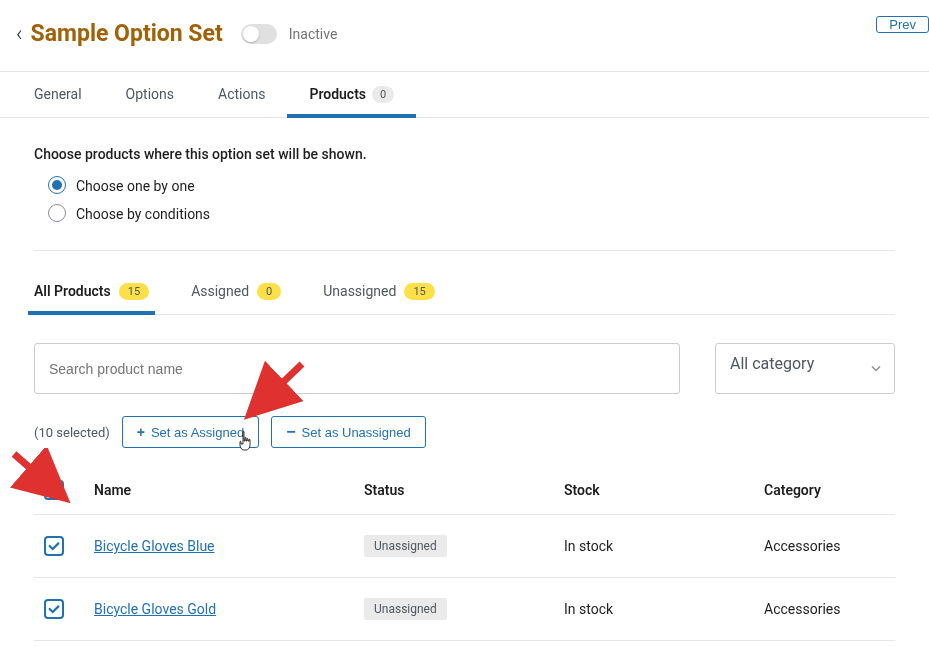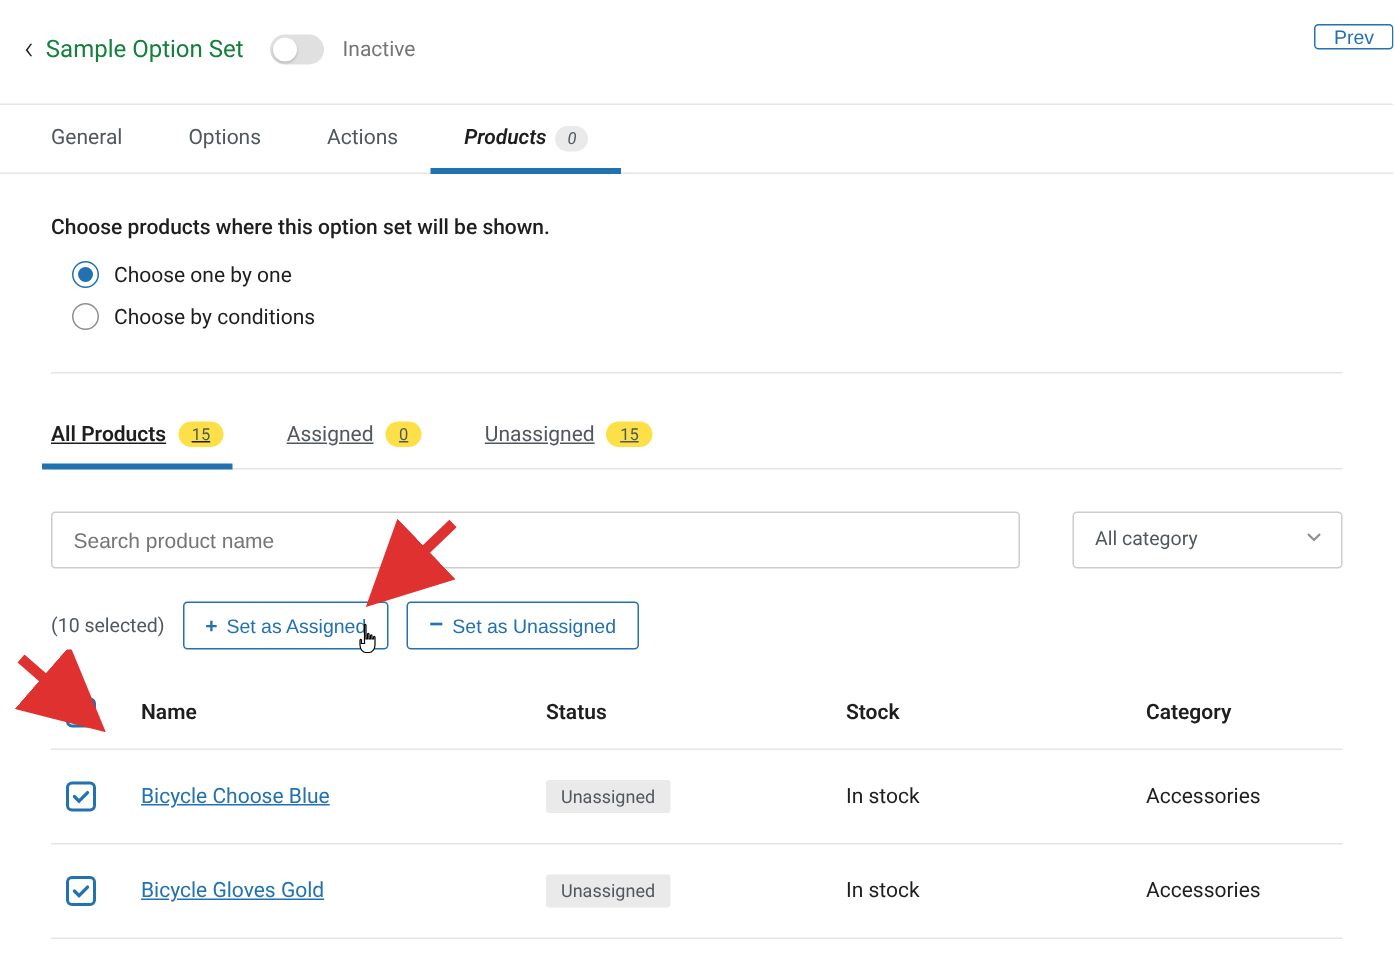--- a/index.html
+++ b/index.html
@@ -1,50 +1,50 @@
 <!DOCTYPE html>
 <html><head>
   <meta charset="utf-8">
   <style>
     * { box-sizing: border-box; margin: 0; padding: 0; }
     body { font-family: -apple-system, BlinkMacSystemFont, "Segoe UI", Roboto, sans-serif; font-size: 14px; color: #1e1e1e; background: #fff; }
     
     .header { display: flex; align-items: center; padding: 20px 20px 20px 16px; position: relative; }
     .back-chevron { font-size: 22px; color: #1e1e1e; cursor: pointer; margin-right: 8px; font-weight: 300; }
-    .page-title { font-size: 16px; font-weight: 400; color: #15803d; margin-right: 18px; }
+    .page-title { font-size: 23px; font-weight: 700; color: #a16207; margin-right: 18px; }
     .toggle { width: 36px; height: 20px; background: #e0e0e0; border-radius: 10px; position: relative; cursor: pointer; margin-right: 12px; }
     .toggle-knob { width: 16px; height: 16px; background: #fff; border-radius: 50%; position: absolute; top: 2px; left: 2px; box-shadow: 0 1px 2px rgba(0,0,0,0.2); }
     .toggle-label { color: #757575; font-size: 14px; }
     .preview-btn { position: absolute; right: 0; top: 16px; border: 1px solid #2271b1; color: #2271b1; background: #fff; padding: 0 12px; border-radius: 3px; cursor: pointer; font-size: 13px; }
     
     .tabs-wrapper { border-top: 1px solid #e5e5e5; border-bottom: 1px solid #e5e5e5; background: #fff; margin-top: 4px; }
     .tabs { display: flex; padding-left: 12px; }
     .tab { padding: 14px 22px; color: #50575e; cursor: pointer; font-size: 14px; position: relative; display: flex; align-items: flex-start; gap: 6px; }
-    .tab.active { color: #1e1e1e; font-weight: 600; font-style: italic; }
+    .tab.active { color: #1e1e1e; font-weight: 600; }
     .tab.active::after { content: ''; position: absolute; bottom: -1px; left: 0; right: 0; height: 4px; background: #2271b1; }
     .tab-badge { background: #eaeaea; color: #50575e; font-size: 11px; padding: 2px 8px; border-radius: 10px; font-weight: 400; }
 
     .content { padding: 28px 34px; }
     .section-desc { font-size: 14px; color: #1e1e1e; font-weight: 500; margin-bottom: 14px; }
     .radio-row { display: flex; align-items: flex-end; margin-bottom: 10px; cursor: pointer; margin-left: 14px; }
     .radio { width: 18px; height: 18px; border: 1px solid #8c8f94; border-radius: 50%; margin-right: 10px; display: flex; align-items: center; justify-content: center; }
     .radio.checked { border-color: #2271b1; }
     .radio.checked::after { content: ''; width: 10px; height: 10px; background: #2271b1; border-radius: 50%; }
     
     .divider { border: none; border-top: 1px solid #e5e5e5; margin: 28px 0 32px; }
 
     .subtabs { display: flex; border-bottom: 1px solid #e5e5e5; margin-bottom: 28px; }
-    .subtab { padding: 0 0 14px 0; margin-right: 42px; color: #50575e; cursor: pointer; font-size: 14px; display: flex; align-items: flex-end; gap: 8px; position: relative; text-decoration: underline; }
+    .subtab { padding: 0 0 14px 0; margin-right: 42px; color: #50575e; cursor: pointer; font-size: 14px; display: flex; align-items: flex-start; gap: 8px; position: relative; }
     .subtab.active { color: #1e1e1e; font-weight: 600; }
     .subtab.active::after { content: ''; position: absolute; bottom: -1px; left: -6px; right: -6px; height: 4px; background: #2271b1; }
     .subtab-badge { background: #fde047; color: #50575e; font-size: 11px; padding: 2px 9px; border-radius: 10px; font-weight: 400; }
 
     .filters { display: flex; gap: 35px; margin-bottom: 22px; }
     .search-input { flex: 1; border: 1px solid #ccc; border-radius: 3px; padding: 10px 14px; font-size: 14px; color: #757575; }
-    .select-box { border: 1px solid #ccc; border-radius: 3px; padding: 10px 36px 10px 14px; font-size: 13px; color: #50575e; position: relative; cursor: pointer; min-width: 180px; background: #fff; }
+    .select-box { border: 1px solid #ccc; border-radius: 3px; padding: 10px 36px 20px 14px; font-size: 16px; color: #50575e; position: relative; cursor: pointer; min-width: 180px; background: #fff; }
     .select-box.small { min-width: 68px; }
     .select-chevron { position: absolute; right: 12px; top: 50%; transform: translateY(-50%); color: #8c8f94; }
 
     .actions-row { display: flex; align-items: center; gap: 12px; margin-bottom: 18px; }
     .selected-count { color: #50575e; font-size: 13px; text-align: right; }
     .action-btn { border: 1px solid #2271b1; color: #2271b1; background: #fff; padding: 7px 14px; border-radius: 3px; cursor: pointer; font-size: 13px; display: inline-flex; align-items: center; gap: 6px; }
     .action-btn .plus { font-size: 14px; font-weight: 700; }
     .action-btn .minus { font-size: 16px; font-weight: 700; line-height: 1; }
 
     .table { width: 100%; border-collapse: collapse; }
@@ -181,21 +181,21 @@
       </thead>
       <tbody>
         <tr>
           <td class="td-check">
               <div class="checkbox">
                 <svg viewBox="0 0 16 16">
                   <path d="M3 8 L6.5 11.5 L13 5" stroke="#2271b1" stroke-width="2.5" fill="none" stroke-linecap="round"></path>
                 </svg>
               </div>
             </td>
-          <td><a class="product-link">Bicycle Choose Blue</a></td>
+          <td><a class="product-link">Bicycle Gloves Blue</a></td>
           <td><span class="status-badge">Unassigned</span></td>
           <td>In stock</td>
           <td>Accessories</td>
         </tr>
         <tr>
           <td class="td-check">
               <div class="checkbox">
                 <svg viewBox="0 0 16 16">
                   <path d="M3 8 L6.5 11.5 L13 5" stroke="#2271b1" stroke-width="2.5" fill="none" stroke-linecap="round"></path>
                 </svg>

